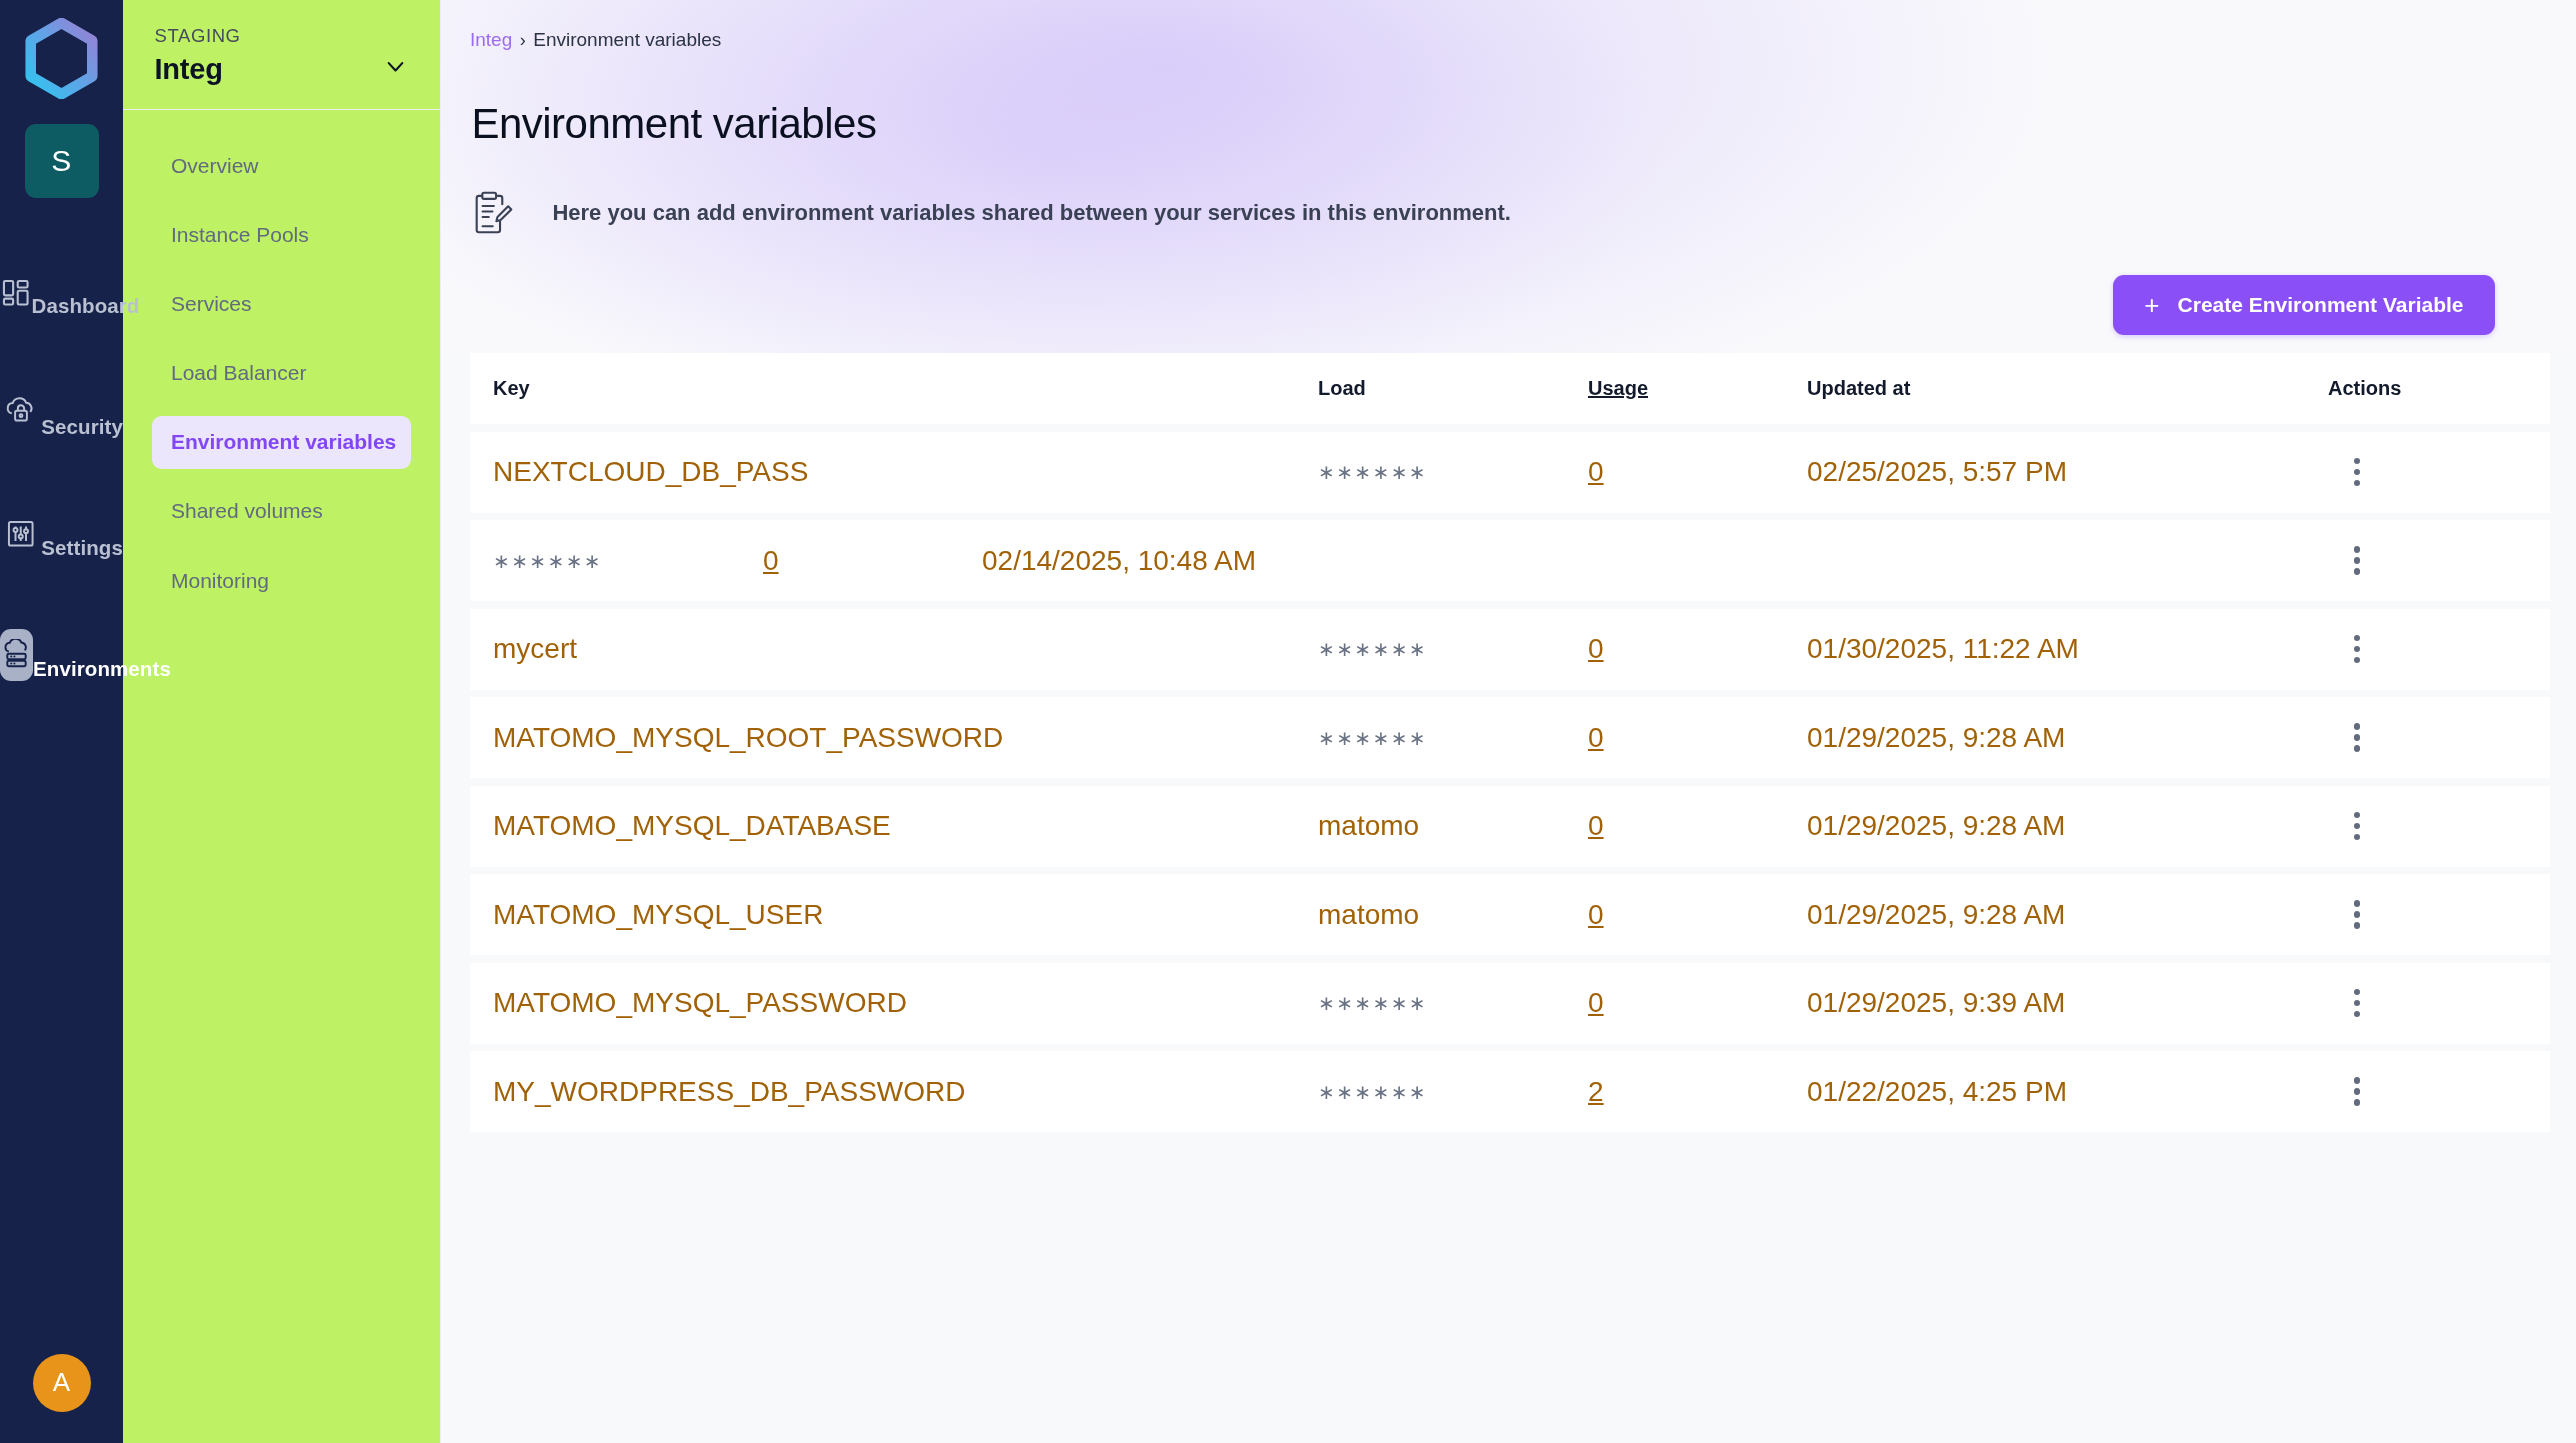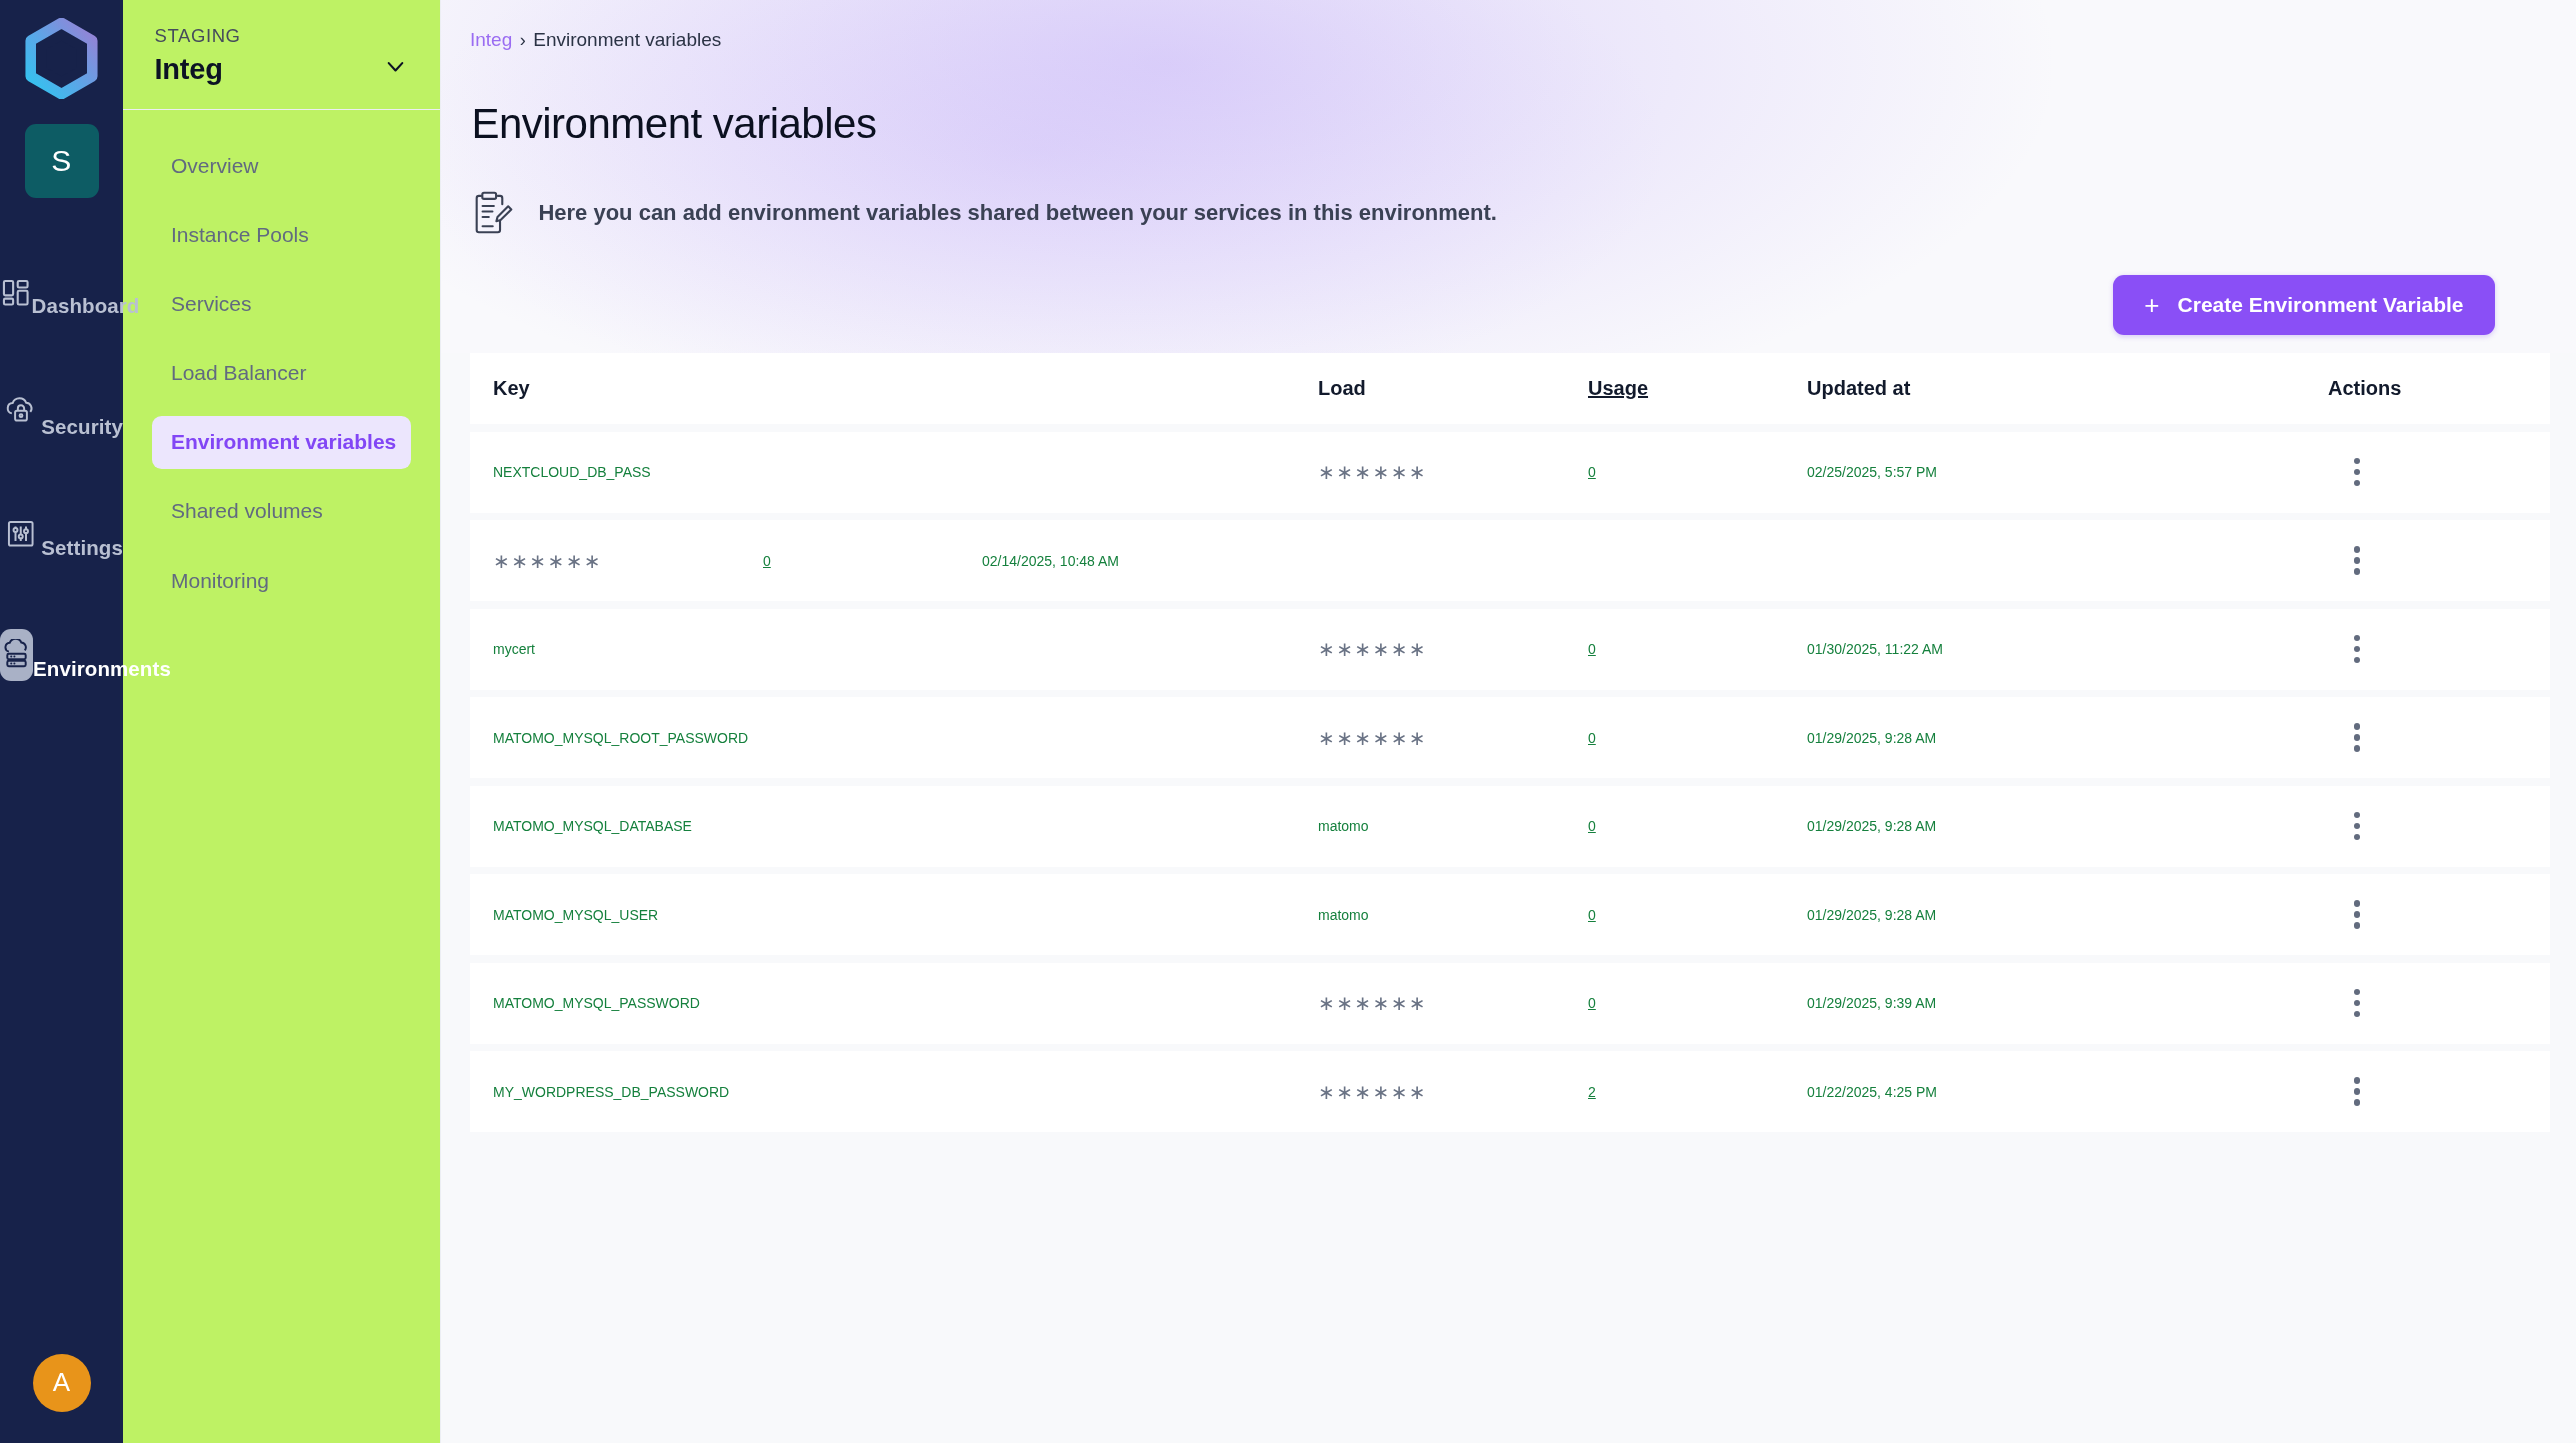--- a/index.html
+++ b/index.html
@@ -101,21 +101,21 @@
   }
   .crumbs { font-size: 19px; color: #2b3345; display: flex; align-items: center; gap: 7.5px; padding-left: 0; }
   .crumb-link { color: #9a6cf2; cursor: pointer; }
   .crumb-sep { color: #2b3345; font-size: 18px; }
   .crumb-current { color: #2b3345; }
 
   .page-title {
     margin-top: 49px; padding-left: 1.4px;
     font-size: 42px; color: #0b1020; font-weight: 400; letter-spacing: -0.5px;
   }
-  .desc-row { display: flex; align-items: center; gap: 23px; margin-top: 42px; padding-left: 1.4px; }
+  .desc-row { display: flex; align-items: center; gap: 37px; margin-top: 42px; padding-left: 1.4px; }
   .desc-text { font-size: 22px; color: #3a4154; font-weight: 600; }
   .cta-row { display: flex; justify-content: flex-end; margin-top: 40px; padding-right: 26px; }
   .cta {
     display: inline-flex; align-items: center; gap: 18px;
     background: #8a4ff6; color: #ffffff;
     font-size: 21px; font-weight: 600;
     padding: 17px 31.5px; border: none; border-radius: 11px;
     cursor: pointer; box-shadow: 0 1.4px 4.8px rgba(122,74,235,.25);
   }
   .cta-plus { font-size: 26px; font-weight: 300; line-height: 1; }
@@ -129,21 +129,21 @@
     padding: 0 23px 0 23px;
     margin-bottom: 7.5px;
   }
   .tr.head { height: 71px; margin-bottom: 7.5px; }
   .c-key   { flex: 0 0 825px; }
   .c-val   { flex: 0 0 270px; }
   .c-usage { flex: 0 0 219px; text-decoration: underline; }
   .c-upd   { flex: 1 1 auto; }
   .c-act   { flex: 0 0 199px; display: flex; align-items: center; }
   .th { font-size: 20px; color: #121a2c; font-weight: 700; }
-  .td { font-size: 14px; color: #15803d; font-weight: 400; }
+  .td { font-size: 28px; color: #a16207; font-weight: 400; }
   .td.mask { letter-spacing: 1.4px; color: #6a7385; font-size: 20px; }
   .kebab {
     width: 38px; height: 38px; display: flex; flex-direction: column;
     align-items: center; justify-content: center; gap: 4.8px; cursor: pointer;
     margin-left: 9.6px;
   }
   .kebab i { width: 6.2px; height: 6.2px; border-radius: 50%; background: #626b7e; display: block; }
 </style>
 </head>
 <body>

